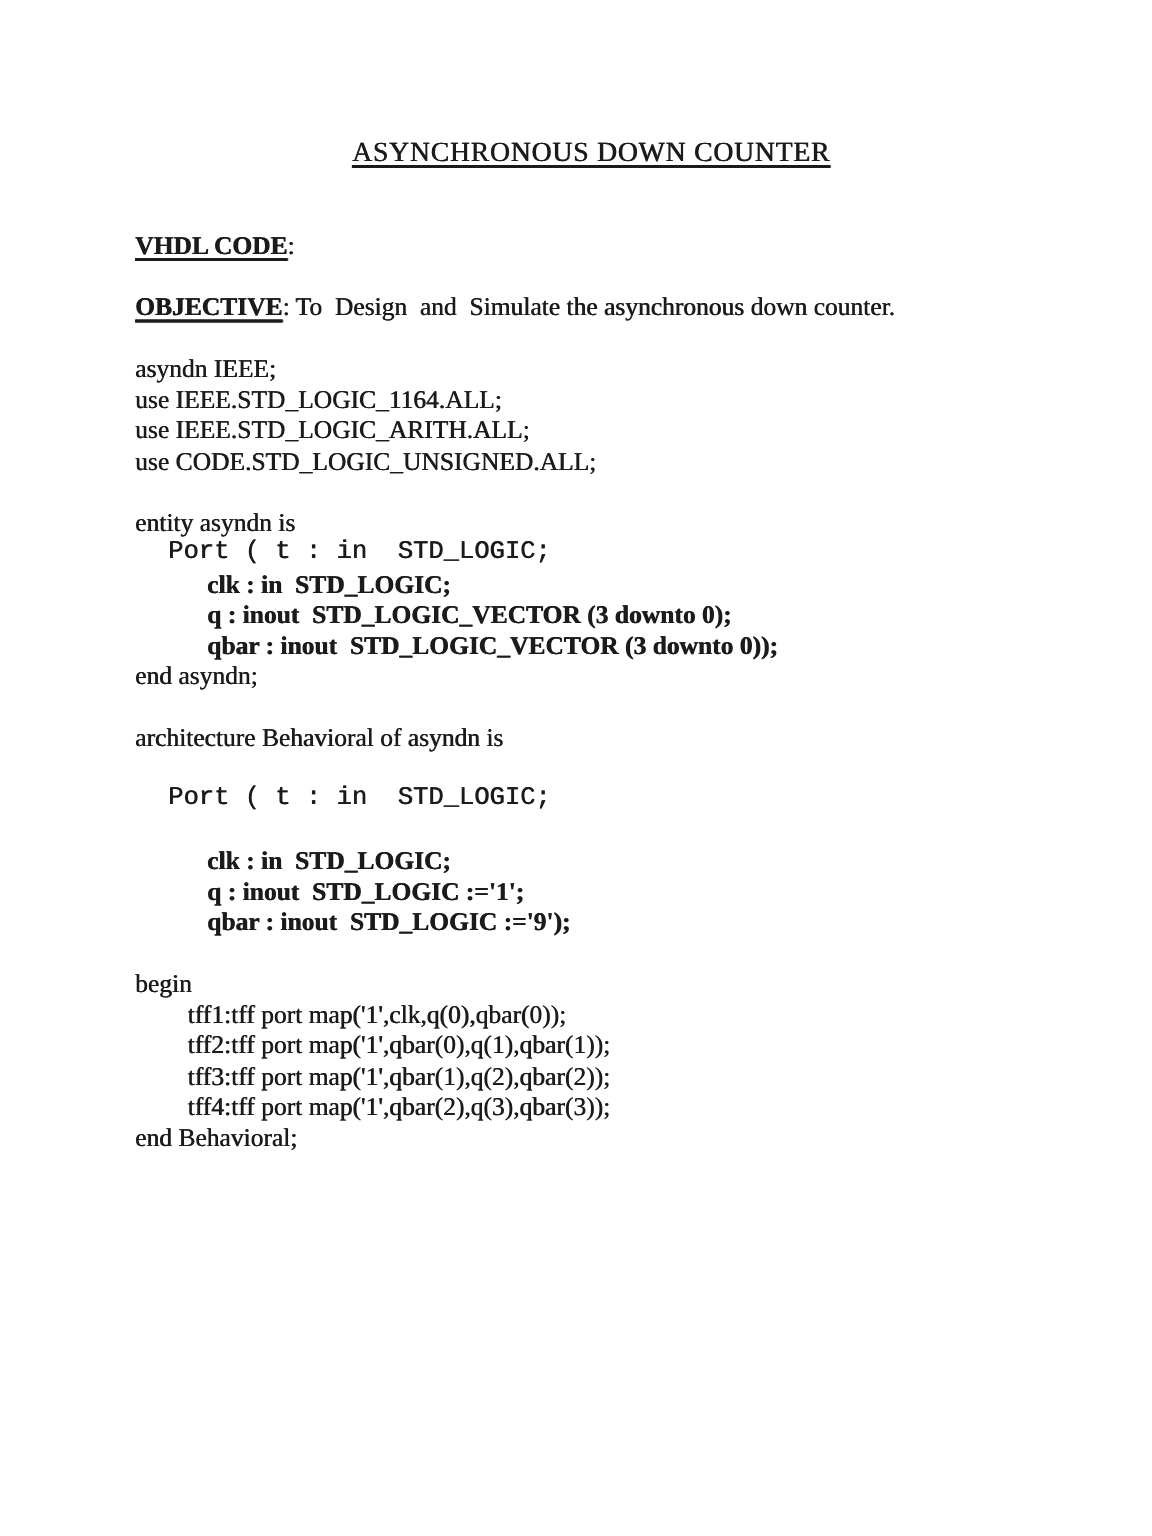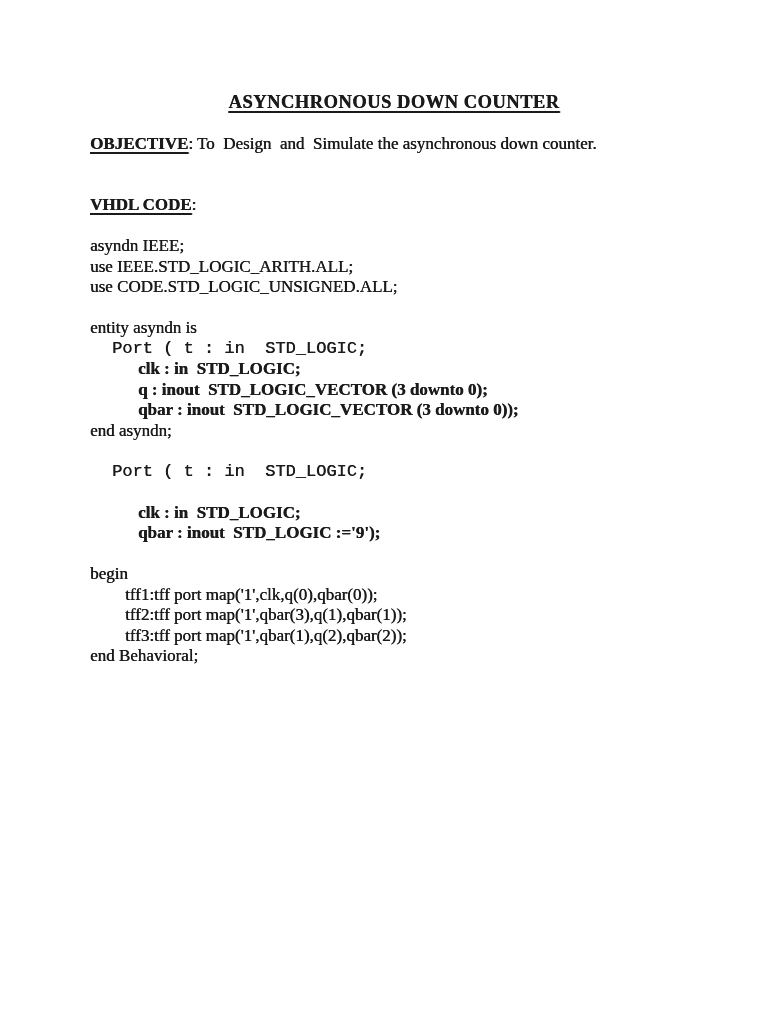--- a/index.html
+++ b/index.html
@@ -22,21 +22,21 @@
   }
   .line {
     font-size: 17px;
     line-height: 20.5px;
     white-space: pre;
   }
   .title-line {
     text-align: center;
     font-size: 18.5px;
     line-height: 21px;
-    font-weight: 700;
+    font-weight: 400;
     letter-spacing: 0.5px;
     margin: 0;
   }
   .u {
     text-decoration: underline;
     text-decoration-thickness: 1.8px;
     text-underline-offset: 3px;
   }
   .label {
     font-weight: 700;
@@ -48,50 +48,56 @@
   .ind2 { padding-left: 48px; font-weight: bold; }
   p, div { margin: 0; }
 </style>
 </head>
 <body>
 
 <div class="page">
 
   <p class="title-line"><span class="u">ASYNCHRONOUS DOWN COUNTER</span></p>
 
+  <p class="line gap2"><span class="label u">VHDL CODE</span><span>:</span></p>
+
   <p class="line gap1"><span class="label u">OBJECTIVE</span><span>: To  Design  and  Simulate the asynchronous down counter.</span></p>
-
-  <p class="line gap2"><span class="label u">VHDL CODE</span><span>:</span></p>
 
   <div class="gap1">
     <div class="line">asyndn IEEE;</div>
+    <div class="line">use IEEE.STD_LOGIC_1164.ALL;</div>
     <div class="line">use IEEE.STD_LOGIC_ARITH.ALL;</div>
     <div class="line">use CODE.STD_LOGIC_UNSIGNED.ALL;</div>
   </div>
 
   <div class="gap1">
     <div class="line">entity asyndn is</div>
     <div class="line ind1">Port ( t : in  STD_LOGIC;</div>
     <div class="line ind2">clk : in  STD_LOGIC;</div>
     <div class="line ind2">q : inout  STD_LOGIC_VECTOR (3 downto 0);</div>
     <div class="line ind2">qbar : inout  STD_LOGIC_VECTOR (3 downto 0));</div>
     <div class="line">end asyndn;</div>
   </div>
 
+  <div class="gap1">
+    <div class="line">architecture Behavioral of asyndn is</div>
+  </div>
 
   <div class="gap1">
     <div class="line ind1">Port ( t : in  STD_LOGIC;</div>
   </div>
 
   <div class="gap1">
     <div class="line ind2">clk : in  STD_LOGIC;</div>
+    <div class="line ind2">q : inout  STD_LOGIC :='1';</div>
     <div class="line ind2">qbar : inout  STD_LOGIC :='9');</div>
   </div>
 
   <div class="gap1">
     <div class="line">begin</div>
     <div class="line ind1b">tff1:tff port map('1',clk,q(0),qbar(0));</div>
-    <div class="line ind1b">tff2:tff port map('1',qbar(3),q(1),qbar(1));</div>
+    <div class="line ind1b">tff2:tff port map('1',qbar(0),q(1),qbar(1));</div>
     <div class="line ind1b">tff3:tff port map('1',qbar(1),q(2),qbar(2));</div>
+    <div class="line ind1b">tff4:tff port map('1',qbar(2),q(3),qbar(3));</div>
     <div class="line">end Behavioral;</div>
   </div>
 
 </div>
 
 </body></html>

